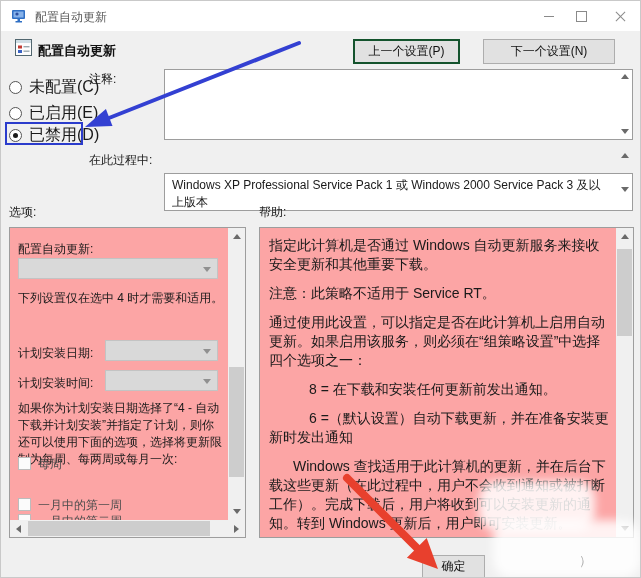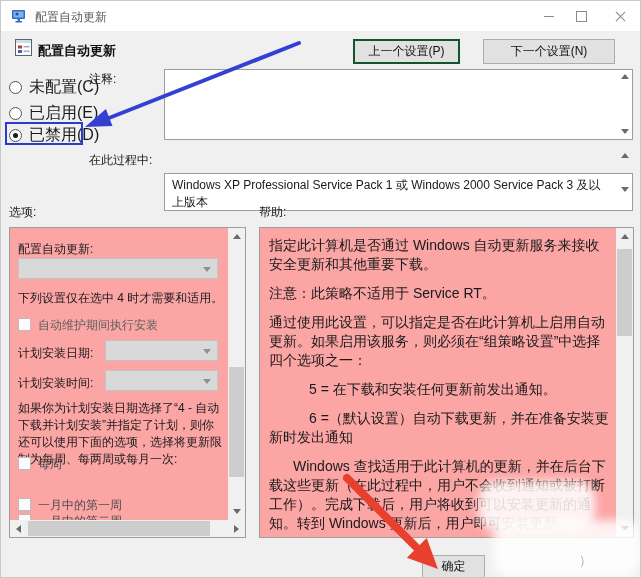--- a/index.html
+++ b/index.html
@@ -147,24 +147,20 @@
 
   <span class="fld-label" style="left:8px;top:203px">选项:</span>
   <span class="fld-label" style="left:258px;top:203px">帮助:</span>
 
   <div class="panel panel-options">
     <span class="opt-text" style="left:8px;top:13px">配置自动更新:</span>
     <div class="dropdown" style="left:8px;top:30px;width:200px">
       <span></span><span class="t t-down"></span>
     </div>
     <span class="opt-text" style="left:8px;top:62px;width:208px">下列设置仅在选中 4 时才需要和适用。</span>
-    <div class="cb-row" style="left:8px;top:90px">
-      <span class="cb-box"></span>
-      <span class="cb-label">自动维护期间执行安装</span>
-    </div>
     <span class="opt-text" style="left:8px;top:117px">计划安装日期:</span>
     <div class="dropdown" style="left:95px;top:112px;width:113px">
       <span></span><span class="t t-down"></span>
     </div>
     <span class="opt-text" style="left:8px;top:147px">计划安装时间:</span>
     <div class="dropdown" style="left:95px;top:142px;width:113px">
       <span></span><span class="t t-down"></span>
     </div>
     <span class="opt-text" style="left:8px;top:172px;width:207px;line-height:17px">如果你为计划安装日期选择了“4 - 自动下载并计划安装”并指定了计划，则你还可以使用下面的选项，选择将更新限制为每周、每两周或每月一次:</span>
     <div class="cb-row" style="left:8px;top:229px">
@@ -199,21 +195,21 @@
           <span class="t t-right"></span>
         </div>
     </div>
   </div>
 
   <div class="panel panel-help">
     <div class="help-text">
       <p>指定此计算机是否通过 Windows 自动更新服务来接收安全更新和其他重要下载。</p>
       <p>注意：此策略不适用于 Service RT。</p>
       <p>通过使用此设置，可以指定是否在此计算机上启用自动更新。如果启用该服务，则必须在“组策略设置”中选择四个选项之一：</p>
-      <p class="ind1">5 = 在下载和安装任何更新前发出通知。</p>
+      <p class="ind1">8 = 在下载和安装任何更新前发出通知。</p>
       <p class="ind1">6 =（默认设置）自动下载更新，并在准备安装更新时发出通知</p>
       <p class="ind2">Windows 查找适用于此计算机的更新，并在后台下载这些更新（在此过程中，用户不会收到通知或被打断工作）。完成下载后，用户将收到可以安装更新的通知。转到 Windows 更新后，用户即可安装更新。</p>
     </div>
     <div class="sb" style="right:0;top:0;width:17px;height:309px">
       <div class="sb-btn" style="top:0;left:0">
           <span class="t t-up"></span>
         </div>
       <div class="sb-thumb" style="left:1px;top:21px;width:15px;height:87px"></div>
       <div class="sb-btn" style="top:292px;left:0">
           <span class="t t-down"></span>

